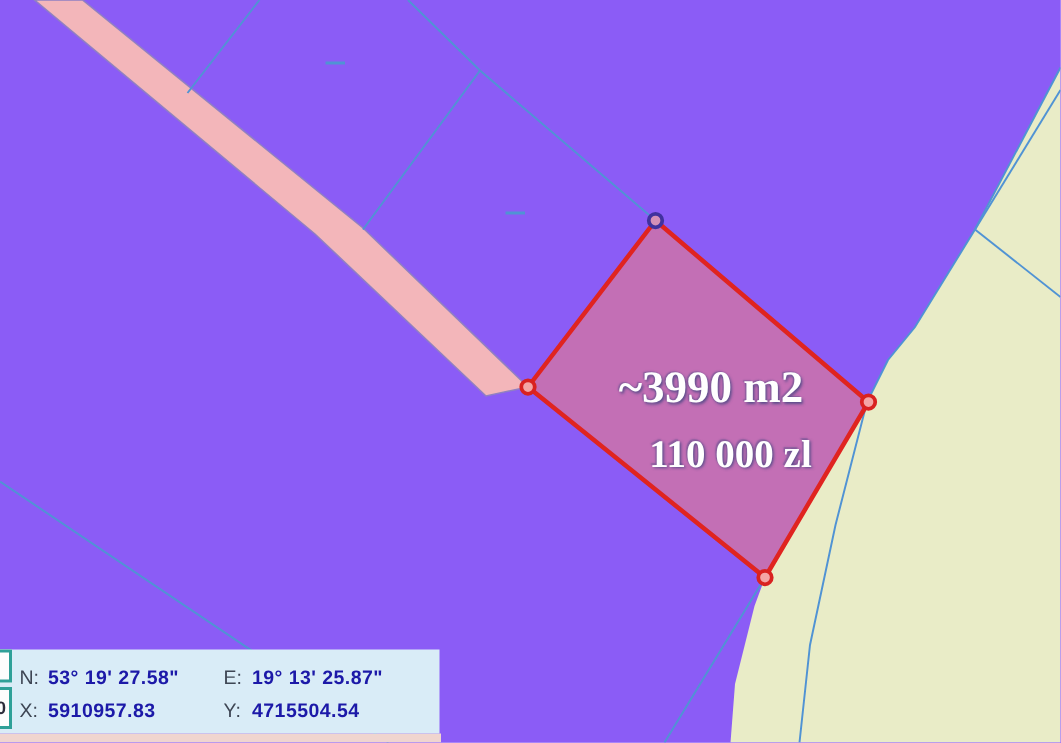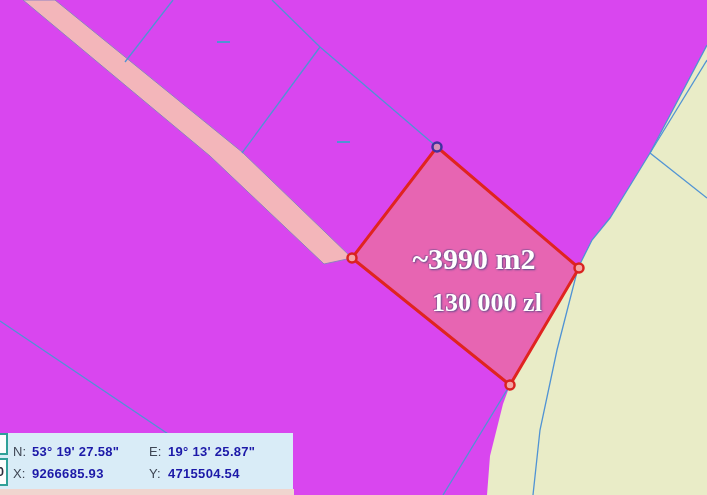--- a/index.html
+++ b/index.html
@@ -1,21 +1,21 @@
 <!DOCTYPE html>
 <html><head>
 <meta charset="utf-8">
 <style>
   html,body{margin:0;padding:0;}
   body{font-family:"Liberation Sans",sans-serif;}
   .screen{
     position:relative;
     width:707px;height:495px;
     overflow:hidden;
-    background:#d946ef;
+    background:#8b5cf6;
   }
   .screen svg{position:absolute;left:0;top:0;}
   .map-label{
     position:absolute;
     transform:translate(-50%,-50%);
     color:#ffffff;
     font-family:"Liberation Serif",serif;
     font-weight:bold;
     white-space:nowrap;
     text-shadow:1px 1px 2px rgba(70,70,130,.85), -1px -1px 1px rgba(70,70,130,.45);
@@ -70,31 +70,31 @@
       <polyline points="337,142 350,142" fill="none" stroke="#5093d4" stroke-width="2"></polyline>
       <polygon points="437,147 579,268 510,385 352,258" fill="rgba(242,128,128,0.55)" stroke="#e02420" stroke-width="3" stroke-linejoin="round"></polygon>
       <circle cx="352" cy="258" r="4.5" fill="#f4a5a5" stroke="#d92220" stroke-width="2.5"></circle>
       <circle cx="579" cy="268" r="4.5" fill="#f4a5a5" stroke="#d92220" stroke-width="2.5"></circle>
       <circle cx="510" cy="385" r="4.5" fill="#f4a5a5" stroke="#d92220" stroke-width="2.5"></circle>
       <circle cx="437" cy="147" r="4.5" fill="#d590b8" stroke="#41319e" stroke-width="2.5"></circle>
     </svg>
 
   <div class="map-label area-label">~3990 m2</div>
 
-  <div class="map-label price-label">130 000 zl</div>
+  <div class="map-label price-label">110 000 zl</div>
 
   <div class="bottom-strip"></div>
 
   <div class="coord-panel">
     <span class="cp-label cp-r1 cp-c1">N:</span>
     <span class="cp-value cp-r1 cp-c2">53° 19' 27.58"</span>
     <span class="cp-label cp-r1 cp-c3">E:</span>
     <span class="cp-value cp-r1 cp-c4">19° 13' 25.87"</span>
     <span class="cp-label cp-r2 cp-c1">X:</span>
-    <span class="cp-value cp-r2 cp-c2">9266685.93</span>
+    <span class="cp-value cp-r2 cp-c2">5910957.83</span>
     <span class="cp-label cp-r2 cp-c3">Y:</span>
     <span class="cp-value cp-r2 cp-c4">4715504.54</span>
   </div>
 
   <div class="scale-box scale-box-top"></div>
   <div class="scale-box scale-box-bottom">
     <span>0</span>
   </div>
 
 </div>

